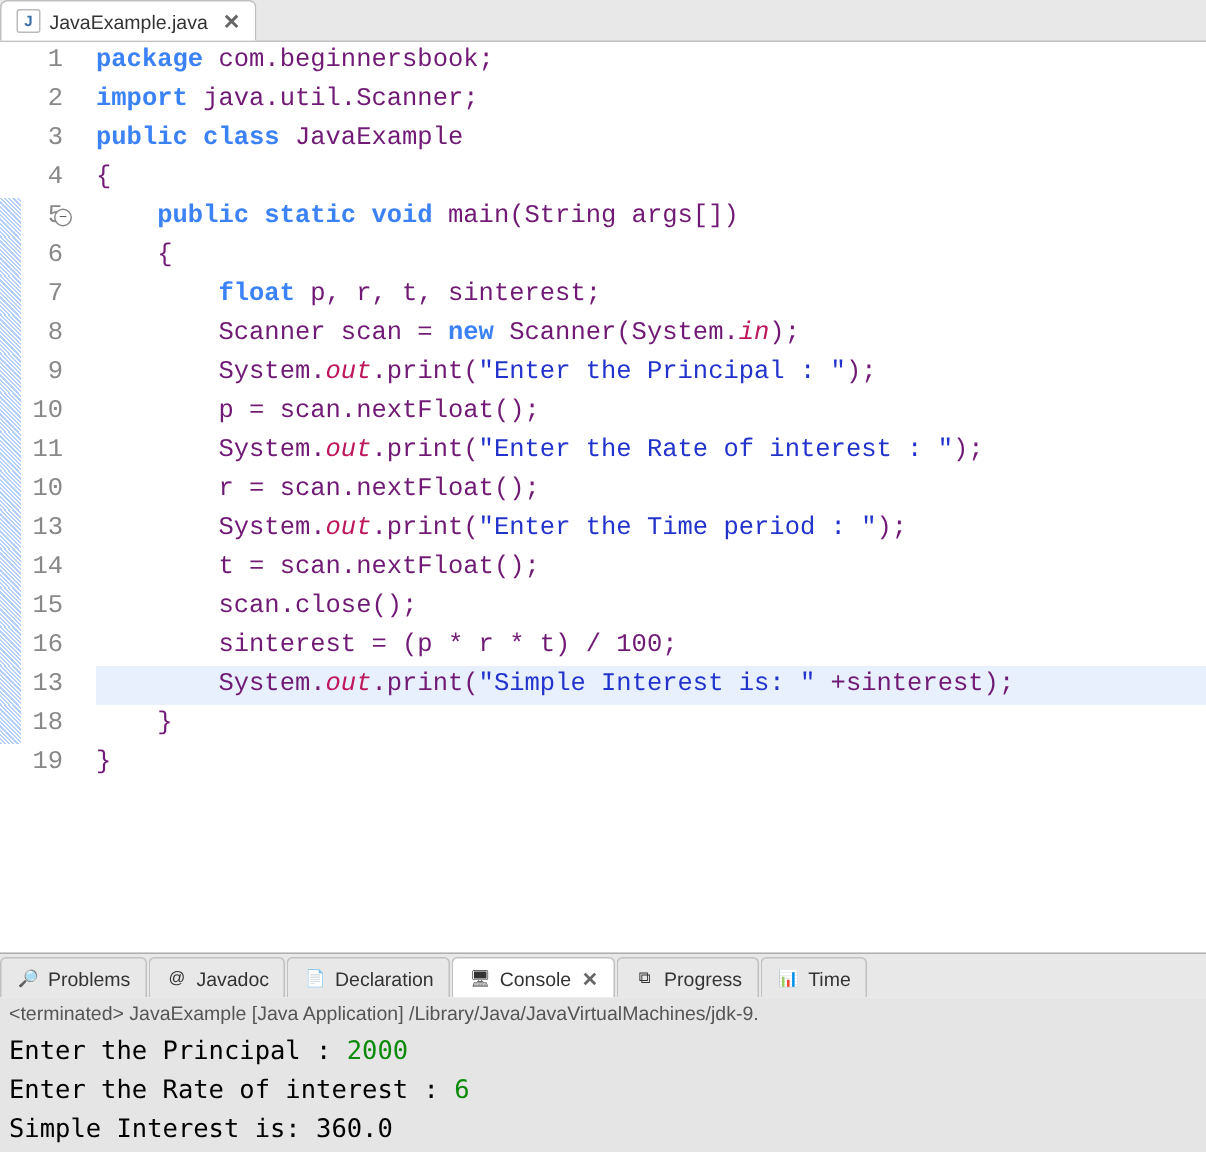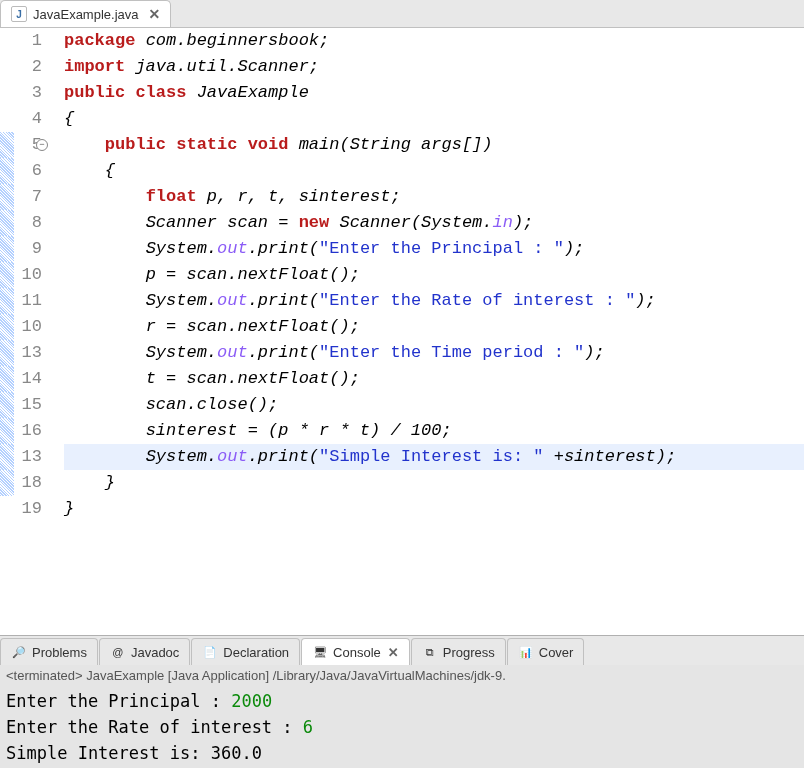--- a/index.html
+++ b/index.html
@@ -98,24 +98,24 @@
     flex: 1;
     white-space: pre;
     padding-left: 12px;
   }
   .code-line {
     height: 26px;
   }
   .code-line.highlighted {
     background: #e8f0fe;
   }
-  .kw  { color: #b91c1c; font-weight: bold; }
-  .field { color: #8b5cf6; font-style: italic; }
+  .kw  { color: #3b82f6; font-weight: bold; }
+  .field { color: #be185d; font-style: italic; }
   .str { color: #2233cc; }
-  .plain { color: #000000; font-style: italic; }
+  .plain { color: #701a75; }
 
   .panel-tabs {
     height: 30px;
     background: #e8e8e8;
     border-top: 1px solid #b0b0b0;
     display: flex;
     align-items: flex-end;
     font-family: Arial, sans-serif;
     font-size: 13px;
     overflow: hidden;
@@ -246,21 +246,21 @@
       <span class="icn">🖥</span>
       <span>Console</span>
       <span class="close-x">✕</span>
     </div>
     <div class="ptab">
       <span class="icn">⧉</span>
       <span>Progress</span>
     </div>
     <div class="ptab">
       <span class="icn">📊</span>
-      <span>Cover</span>
+      <span>Time</span>
     </div>
   </div>
 
 <div class="console-area">
   <div class="console-header">&lt;terminated&gt; JavaExample [Java Application] /Library/Java/JavaVirtualMachines/jdk-9.</div>
   <div class="console-output" id="console-output">
       <div class="out-line"><span>Enter the Principal : </span><span class="user-input">2000</span></div>
       <div class="out-line"><span>Enter the Rate of interest : </span><span class="user-input">6</span></div>
       <div class="out-line"><span>Simple Interest is: 360.0</span></div>
     </div>

